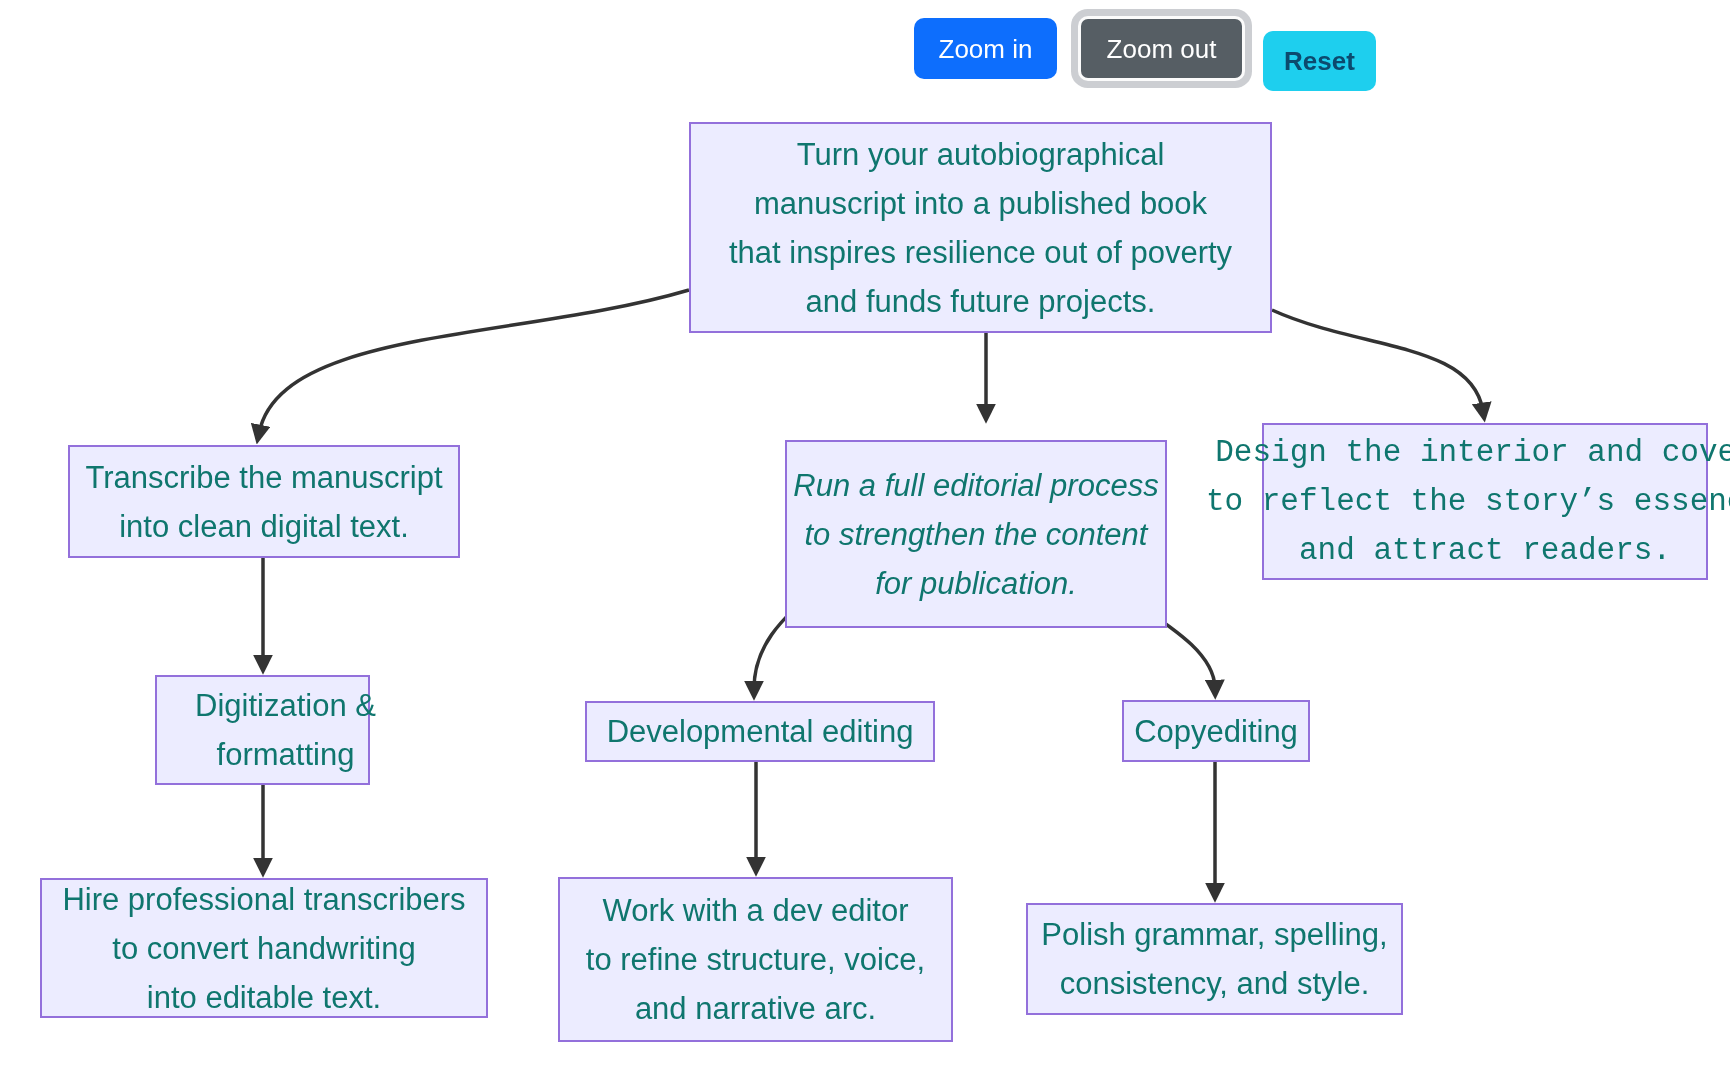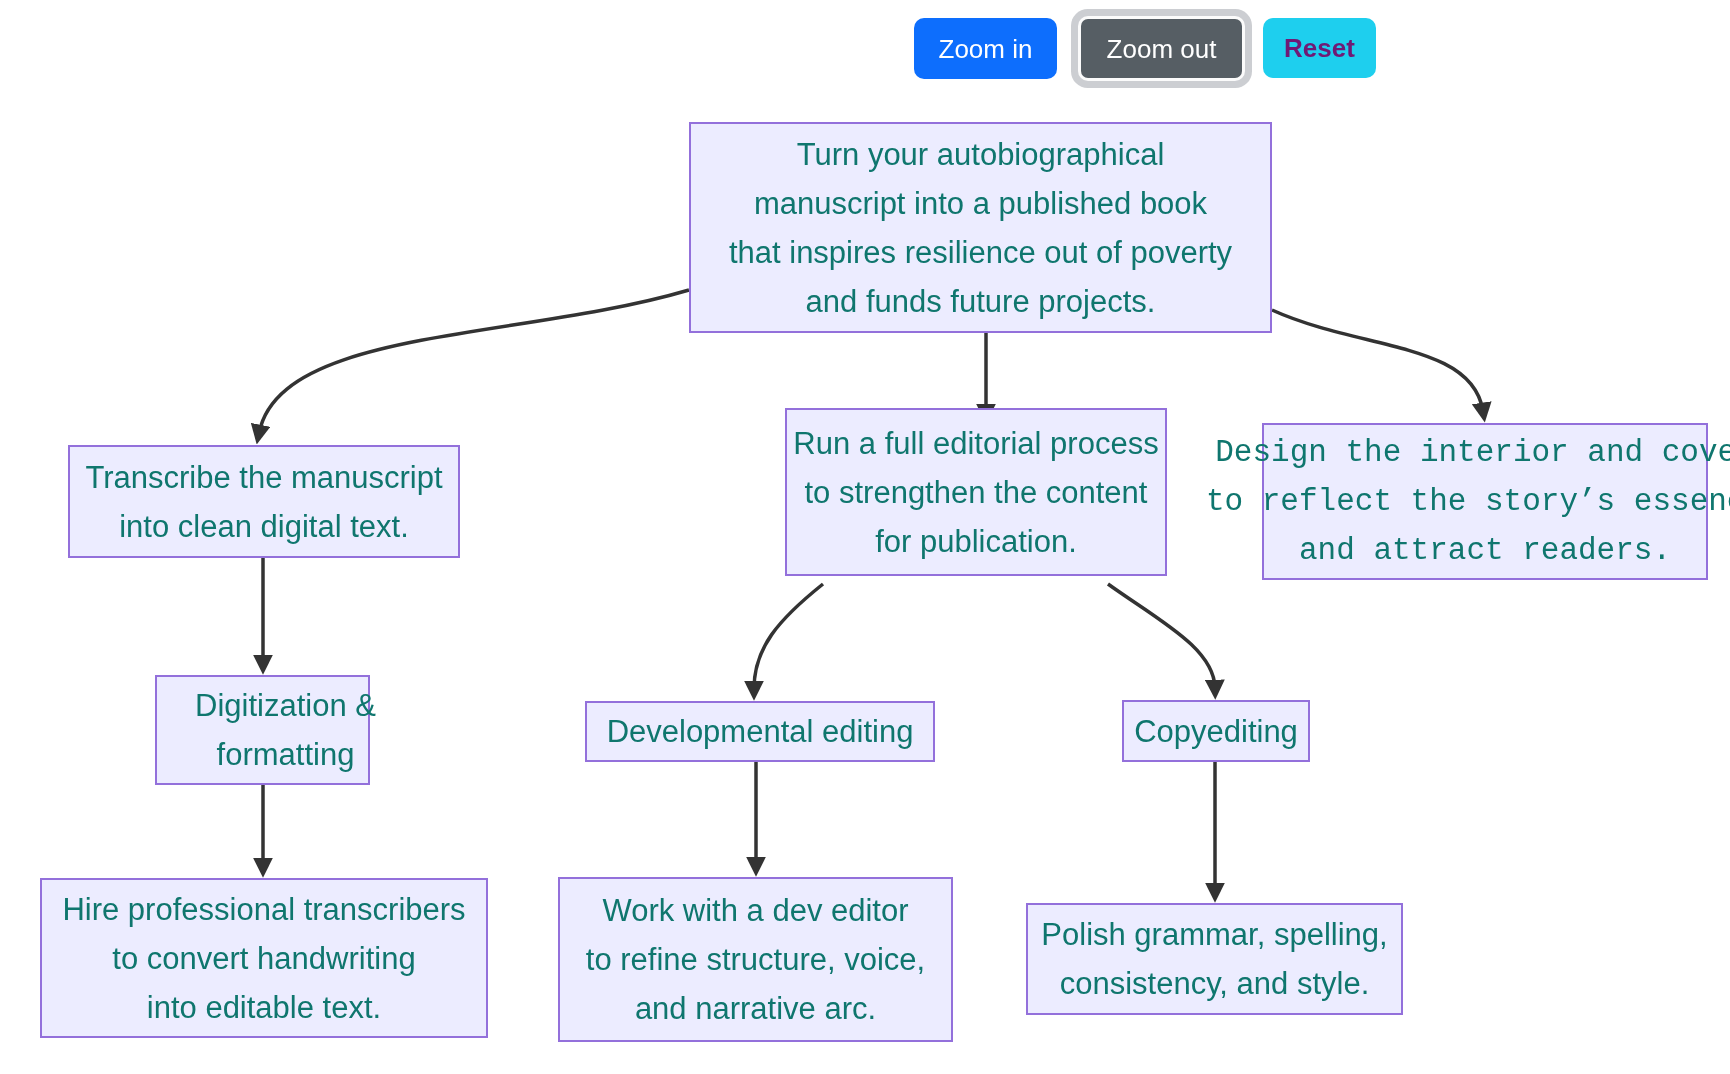--- a/index.html
+++ b/index.html
@@ -33,22 +33,22 @@
     left: 914px; top: 18px; width: 143px; height: 61px;
     background: #0d6efd; color: #ffffff;
   }
   .btn-zoom-out {
     left: 1081px; top: 19px; width: 161px; height: 59px;
     background: #565e64; color: #ffffff;
     box-shadow: 0 0 0 3px #fbfbfb, 0 0 0 10px #ccced2;
     border-radius: 7px;
   }
   .btn-reset {
-    left: 1263px; top: 18px; width: 113px; height: 60px;
-    background: #1ecfee; color: #701a75; font-weight: 600;
+    left: 1263px; top: 31px; width: 113px; height: 60px;
+    background: #1ecfee; color: #0c4a6e; font-weight: 600;
   }
   
   .edge-layer {
     position: absolute;
     left: 0; top: 0;
     width: 1730px; height: 1074px;
   }
   .node {
     position: absolute;
     display: flex;
@@ -59,26 +59,26 @@
     border: 2px solid #9370DB;
     border-radius: 0;
     color: #0f766e;
     font-size: 31px;
     line-height: 49px;
     white-space: pre;
     box-sizing: border-box;
   }
   .node-root        { left: 689px;  top: 122px; width: 583px; height: 211px; }
   .node-transcribe  { left: 68px;   top: 445px; width: 392px; height: 113px; }
-  .node-editorial   { left: 785px;  top: 408px; width: 382px; height: 168px; }
+  .node-editorial   { left: 785px;  top: 440px; width: 382px; height: 188px; font-style: italic; }
   .node-design      { left: 1262px; top: 423px; width: 446px; height: 157px; font-family: Liberation Mono, monospace; }
   .node-digitization{ left: 155px;  top: 675px; width: 215px; height: 110px; padding-left: 46px; }
   .node-dev-editing { left: 585px;  top: 701px; width: 350px; height: 61px;  }
   .node-copyediting { left: 1122px; top: 700px; width: 188px; height: 62px;  }
-  .node-hire        { left: 40px;   top: 878px; width: 448px; height: 160px; }
+  .node-hire        { left: 40px;   top: 878px; width: 448px; height: 140px; }
   .node-work        { left: 558px;  top: 877px; width: 395px; height: 165px; }
   .node-polish      { left: 1026px; top: 903px; width: 377px; height: 112px; }
   .edge-path {
     fill: none;
     stroke: #333333;
     stroke-width: 3.5px;
   }
 </style>
 </head>
 <body>

